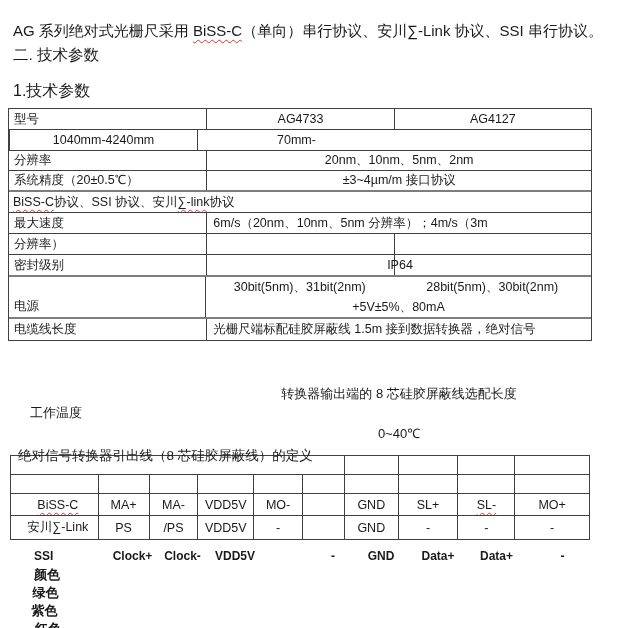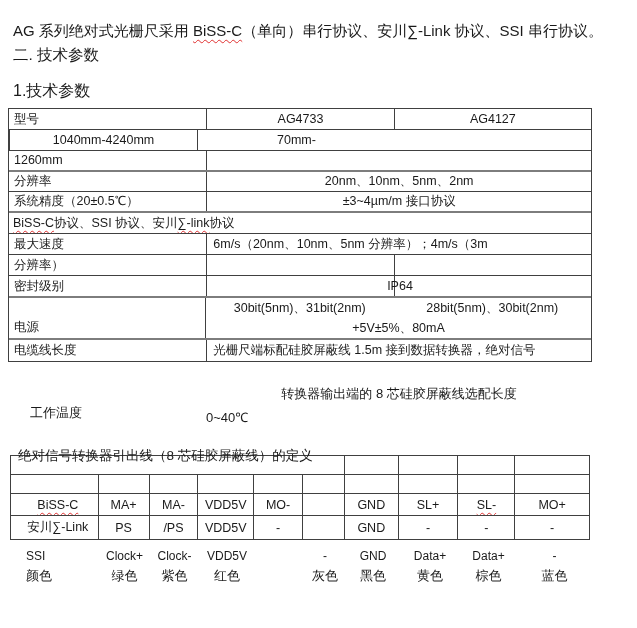--- a/index.html
+++ b/index.html
@@ -51,45 +51,45 @@
   .pwr-vals { width:386px; box-sizing:border-box; border-left:1px solid #404040; display:flex; flex-direction:column; }
   .pwr-line1 { height:21px; display:flex; }
   .pwr-line1 span { display:flex; align-items:center; justify-content:center; }
   .pwr-line1 .half1 { width:188px; }
   .pwr-line1 .half2 { width:198px; }
   .pwr-line2 { height:21px; display:flex; align-items:center; justify-content:center; }
 
   
   #cable-cont { left:206px; top:385px; width:386px; text-align:center; font-size:13px; }
   #temp-label { left:30px; top:404px; font-size:13px; }
-  #temp-value { left:206px; top:408px; width:386px; font-size:13px; }
+  #temp-value { left:206px; top:424px; width:386px; text-align:center; font-size:13px; }
 
   
   #pinout-heading { left:18px; top:446px; font-size:13.5px; line-height:19px; z-index:2; }
   #pinout-table {
     left:10px; top:455px; width:580px;
     border:1px solid #404040; box-sizing:border-box;
     font-size:12.5px;
   }
   .t2r { display:flex; box-sizing:border-box; border-bottom:1px solid #404040; }
   .t2r.last { border-bottom:none; }
   .t2r .pc { box-sizing:border-box; display:flex; align-items:center; justify-content:center; overflow:hidden; }
   .t2r .pc + .pc { border-left:1px solid #404040; }
   .hrow { height:19px; } .erow { height:19px; } .brow { height:22px; } .yrow { height:23px; }
   .p0 { width:87px; justify-content:flex-start; padding-left:7px; }
   .p1 { width:51px; } .p2 { width:49px; } .p3 { width:56px; } .p4 { width:49px; }
   .p5 { width:42px; } .p6 { width:54px; } .p7 { width:60px; } .p8 { width:57px; } .p9 { width:75px; }
   .phead { width:334px; }
 
   
-  .free-row { left:12px; width:580px; display:flex; }
+  .free-row { left:20px; width:580px; display:flex;font-weight:bold; }
   .free-row .pc { box-sizing:border-box; display:flex; align-items:center; justify-content:center; }
   .free-row .p0 { justify-content:flex-start; padding-left:14px; }
   #ssi-row { top:548px; font-size:12px; height:16px; }
-  #color-row { top:566px; font-size:13px; height:20px; }
+  #color-row { top:566px; font-size:13px; height:20px;flex-direction:column; }
 </style>
 </head>
 <body>
 
 <p id="intro" class="abs nowrap"><span>AG 系列绝对式光栅尺采用 </span><span class="wavy">BiSS-C</span><span>（单向）串行协议、安川∑-Link 协议、SSI 串行协议。</span></p>
 
 <h2 id="sec-heading" class="abs nowrap" style="margin:0;font-weight:normal;">二. 技术参数</h2>
 <div id="sub-heading" class="abs nowrap">1.技术参数</div>
 
 <div id="spec-table" class="abs">
@@ -98,24 +98,20 @@
     <div class="c lab">型号</div>
     <div class="c v1">AG4733</div>
     <div class="c v2">AG4127</div>
   </div>
 
   <div class="t1r h21">
     <div class="c v1">1040mm-4240mm</div>
     <div class="c v2">70mm-</div>
   </div>
 
-  <div class="t1r h21 thick">
-    <div class="c lab">1260mm</div>
-    <div class="c vm"></div>
-  </div>
 
   <div class="t1r h20">
     <div class="c lab">分辨率</div>
     <div class="c vm">20nm、10nm、5nm、2nm</div>
   </div>
 
   <div class="t1r h21 thick">
     <div class="c lab">系统精度（20±0.5℃）</div>
     <div class="c vm">±3~4µm/m 接口协议</div>
   </div>

